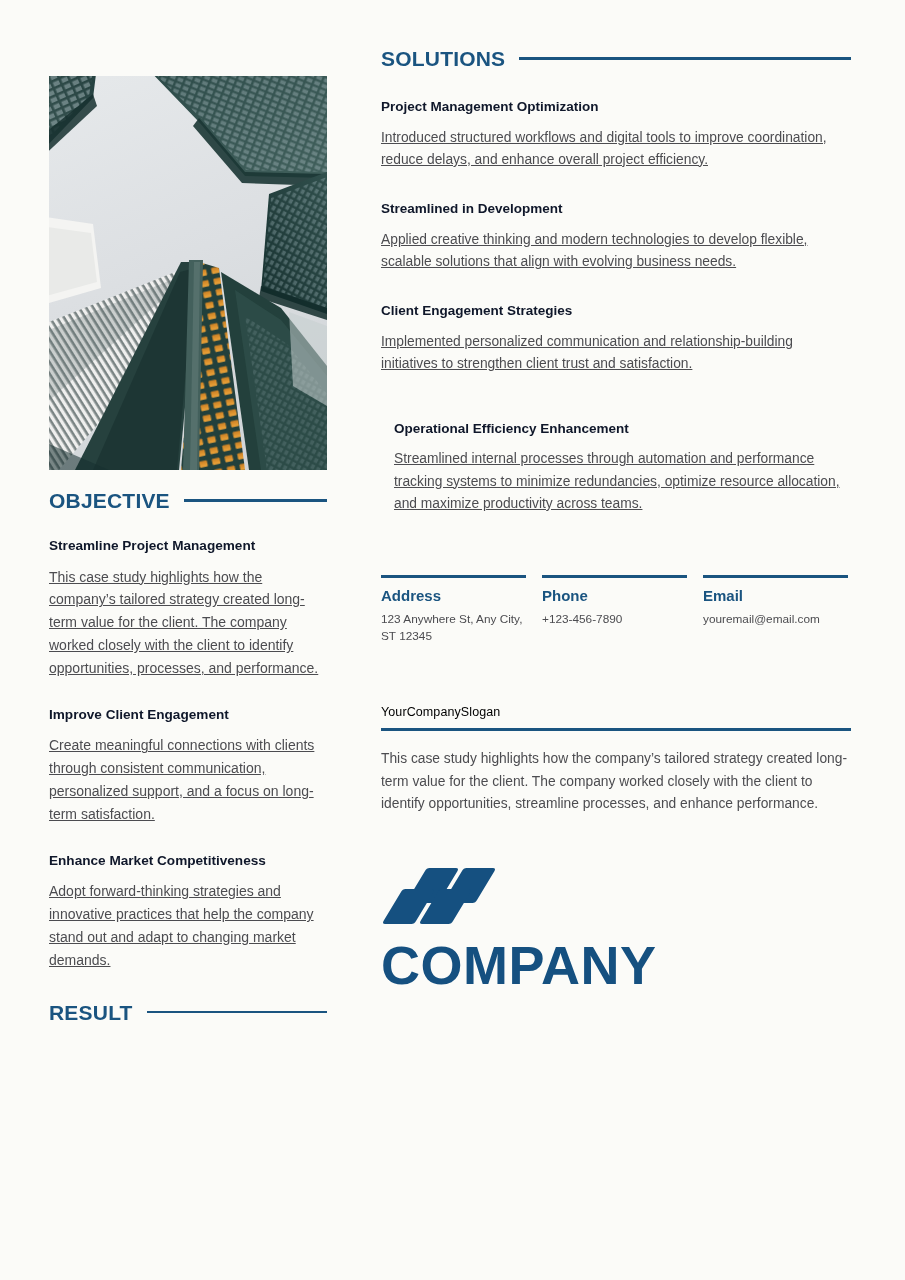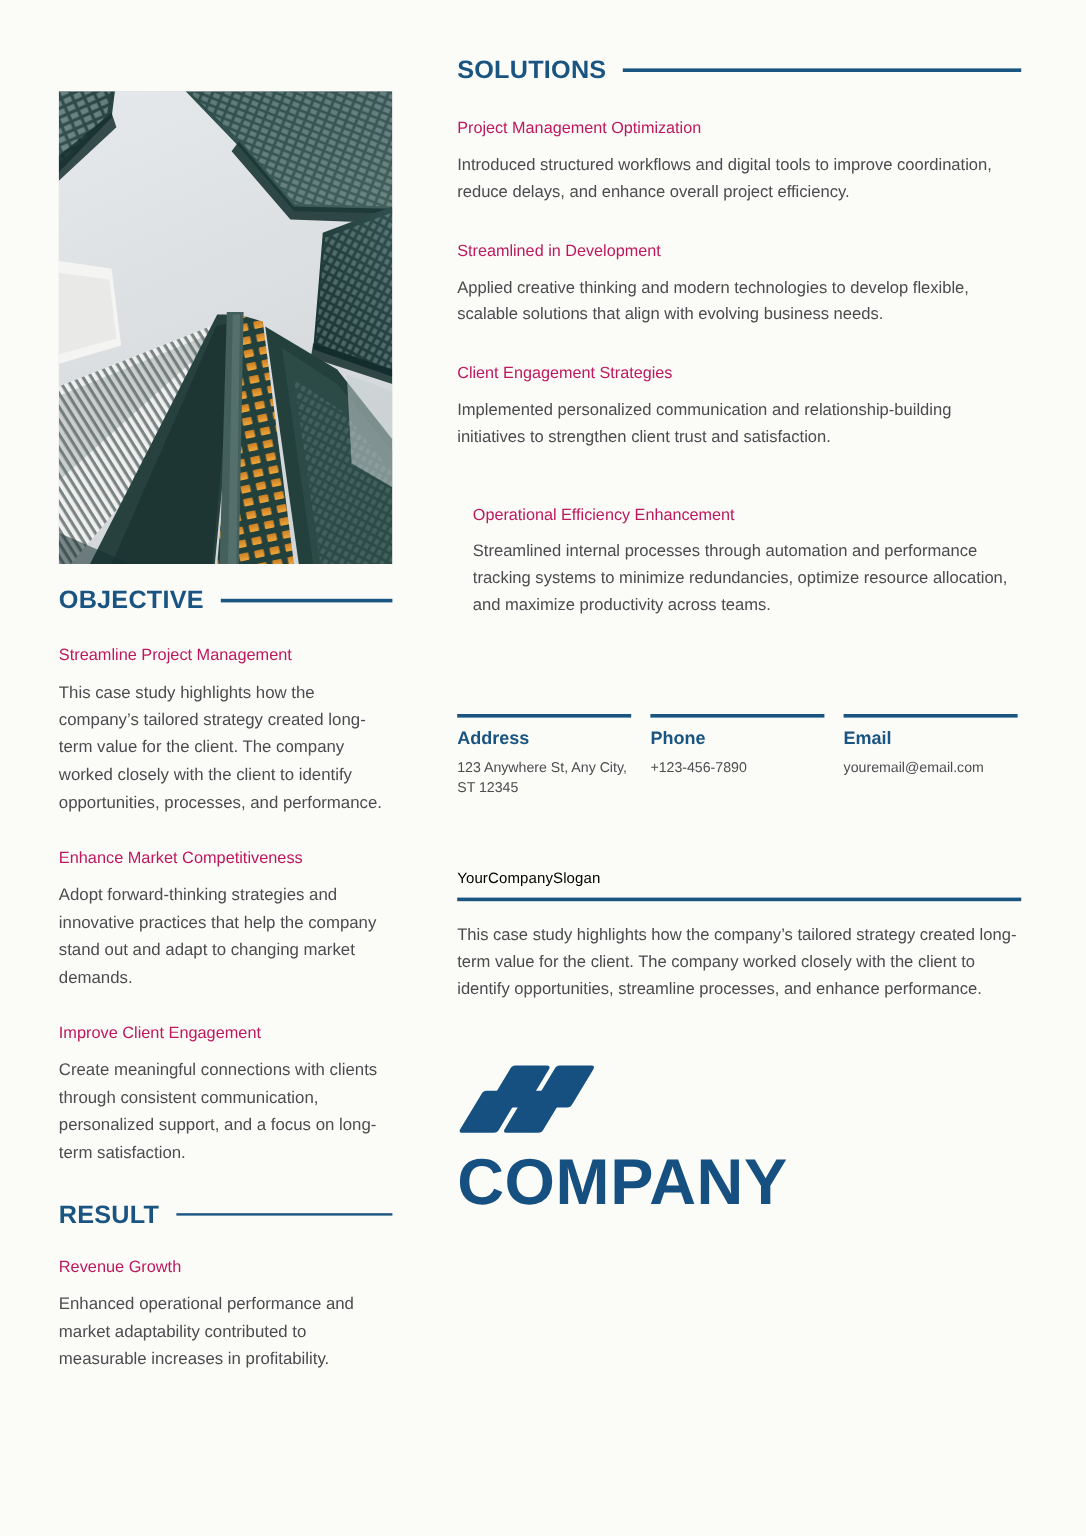--- a/index.html
+++ b/index.html
@@ -62,28 +62,29 @@
   }
   .sec-head .rule {
     flex: 1 1 auto;
     height: 2.5px;
     background: #1a5480;
   }
 
   
   .sub-head {
     font-size: 13.5px;
-    font-weight: normal;
-    color: #be185d;
+    font-weight: bold;
+    color: #0f172a;
     line-height: 1.3;
   }
   .body-text {
     font-size: 13.8px;
     color: #4c4c50;
     line-height: 1.62;
+    text-decoration: underline;
   }
   .col-left .sub-head { font-size: 13.6px; }
   .col-left .body-text { font-size: 14px; line-height: 1.63; }
 
   .blk { margin-top: 0; }
   .blk .body-text { margin-top: 11px; }
 
   
   #objective-section { margin-top: 20px; }
   #objective-section .blk { margin-top: 26px; }
@@ -96,21 +97,20 @@
   #solutions-section .blk.gap-big { margin-top: 44px; margin-left: 13px; }
 
   
   .contact-row {
     display: flex;
     margin-top: 60px;
   }
   .contact-col {
     width: 145px;
     margin-right: 16px;
-    margin-top: 20px;
   }
   .contact-col:last-child { margin-right: 0; }
   .contact-col .crule {
     height: 3px;
     background: #1a5480;
     width: 145px;
   }
   .contact-col .clabel {
     margin-top: 9px;
     color: #1a5480;
@@ -259,40 +259,36 @@
         <span class="title">OBJECTIVE</span>
         <span class="rule"></span>
       </div>
 
       <div class="blk">
         <div class="sub-head">Streamline Project Management</div>
         <div class="body-text">This case study highlights how the company’s tailored strategy created long-term value for the client. The company worked closely with the client to identify opportunities, processes, and performance.</div>
       </div>
 
       <div class="blk">
+        <div class="sub-head">Improve Client Engagement</div>
+        <div class="body-text">Create meaningful connections with clients through consistent communication, personalized support, and a focus on long-term satisfaction.</div>
+      </div>
+
+      <div class="blk">
         <div class="sub-head">Enhance Market Competitiveness</div>
         <div class="body-text">Adopt forward-thinking strategies and innovative practices that help the company stand out and adapt to changing market demands.</div>
-      </div>
-
-      <div class="blk">
-        <div class="sub-head">Improve Client Engagement</div>
-        <div class="body-text">Create meaningful connections with clients through consistent communication, personalized support, and a focus on long-term satisfaction.</div>
       </div>
     </div>
 
     <div id="result-section">
       <div class="sec-head">
         <span class="title">RESULT</span>
         <span class="rule"></span>
       </div>
 
-      <div class="blk">
-        <div class="sub-head">Revenue Growth</div>
-        <div class="body-text">Enhanced operational performance and market adaptability contributed to measurable increases in profitability.</div>
-      </div>
     </div>
   </div>
 
   <div class="col-right">
 
     <div id="solutions-section">
       <div class="sec-head">
         <span class="title">SOLUTIONS</span>
         <span class="rule"></span>
       </div>

